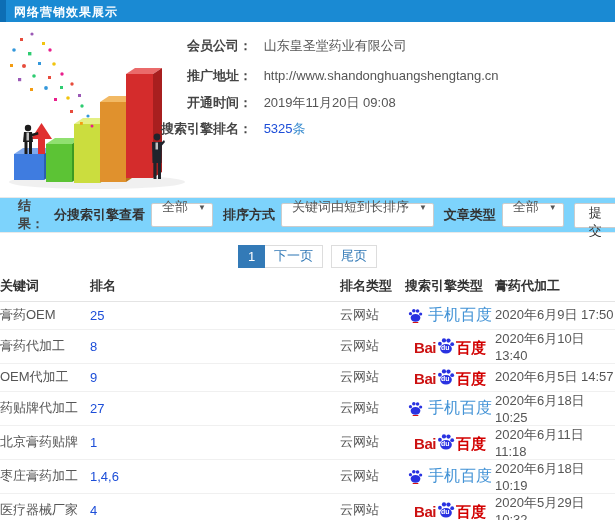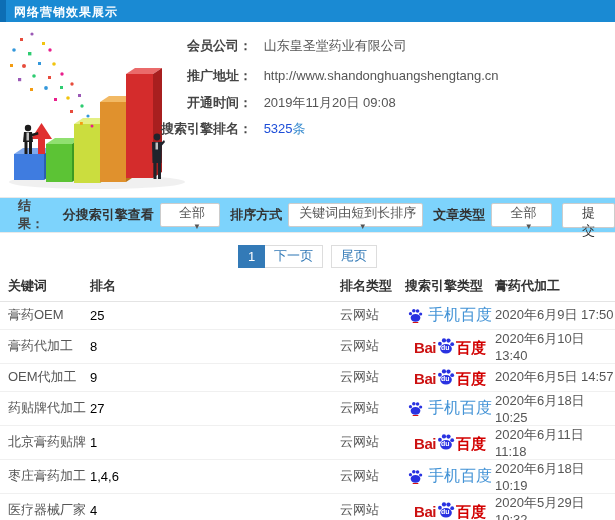--- a/index.html
+++ b/index.html
@@ -29,21 +29,21 @@
 
   
   .filterbar { position:absolute; left:0; top:197px; width:615px; height:36px;
     background:#7dd3fc; border-top:1px solid #e9e9e9; border-bottom:1px solid #e9e9e9;
     display:flex; align-items:center; font-size:13px; color:#333; }
   .filterbar .result { font-weight:bold; margin-left:18px; color:#444; }
   .filterbar .spacer { flex:1; }
   .flabel { font-weight:bold; color:#333; margin:0 6px 0 10px; white-space:nowrap; }
   .fselect { background:#fff; border:1px solid #ccc; border-radius:2px;
     height:24px; display:flex; align-items:center; padding:0 6px 16px 10px;
-    color:#555; cursor:pointer; white-space:nowrap;flex-direction:column; }
+    color:#555; cursor:pointer; white-space:nowrap; }
   .fselect .caret { font-size:8px; color:#555; margin-left:10px; }
   .fselect.small { width:66px; justify-content:space-between; }
   .btn-submit { background:#fff; border:1px solid #ccc; border-radius:2px;
     height:25px; padding:0 14px; font-size:13px; color:#333; margin-left:10px;
     cursor:pointer; }
 
   
   .pager { position:absolute; left:0; top:244px; width:615px; height:24px;
     display:flex; justify-content:center; align-items:center; font-size:13px; }
   .pg { height:23px; min-width:24px; padding:0 9px; display:flex;
@@ -52,22 +52,22 @@
   .pg.active { background:#337ab7; border-color:#337ab7; color:#fff; }
   .pg.next { border-left:none; }
   .pg.last { margin-left:8px; }
 
   
   table.data { position:absolute; left:0; top:272px; width:615px;
     border-collapse:collapse; table-layout:fixed; font-size:13px; }
   table.data th { text-align:left; font-weight:bold; color:#333; height:29px;
     border-bottom:1px solid #e4e4e4; }
   table.data td { height:28px; color:#555; border-bottom:1px solid #f0f0f0; }
-  table.data th:first-child, table.data td:first-child { padding-left:8px; }
-  td.rank a { color:#000000; text-decoration:none;text-align:center; }
+  table.data th:first-child, table.data td:first-child { }
+  td.rank a { color:#1d4ed8; text-decoration:none;text-align:center; }
   td.engine { text-align:center; }
 
   
   .mob-baidu { display:inline-flex; align-items:center; gap:5px; color:#4393d6;
     font-size:16px; }
   .mob-baidu svg { display:block; }
   .bdu-logo { display:inline-flex; align-items:flex-end; gap:0;
     font-weight:bold; font-size:15px; line-height:1; }
   .bdu-logo .bai { color:#cc1111; letter-spacing:-0.5px; }
   .bdu-logo .pawwrap { position:relative; width:18px; height:18px; margin:0 1px; }

